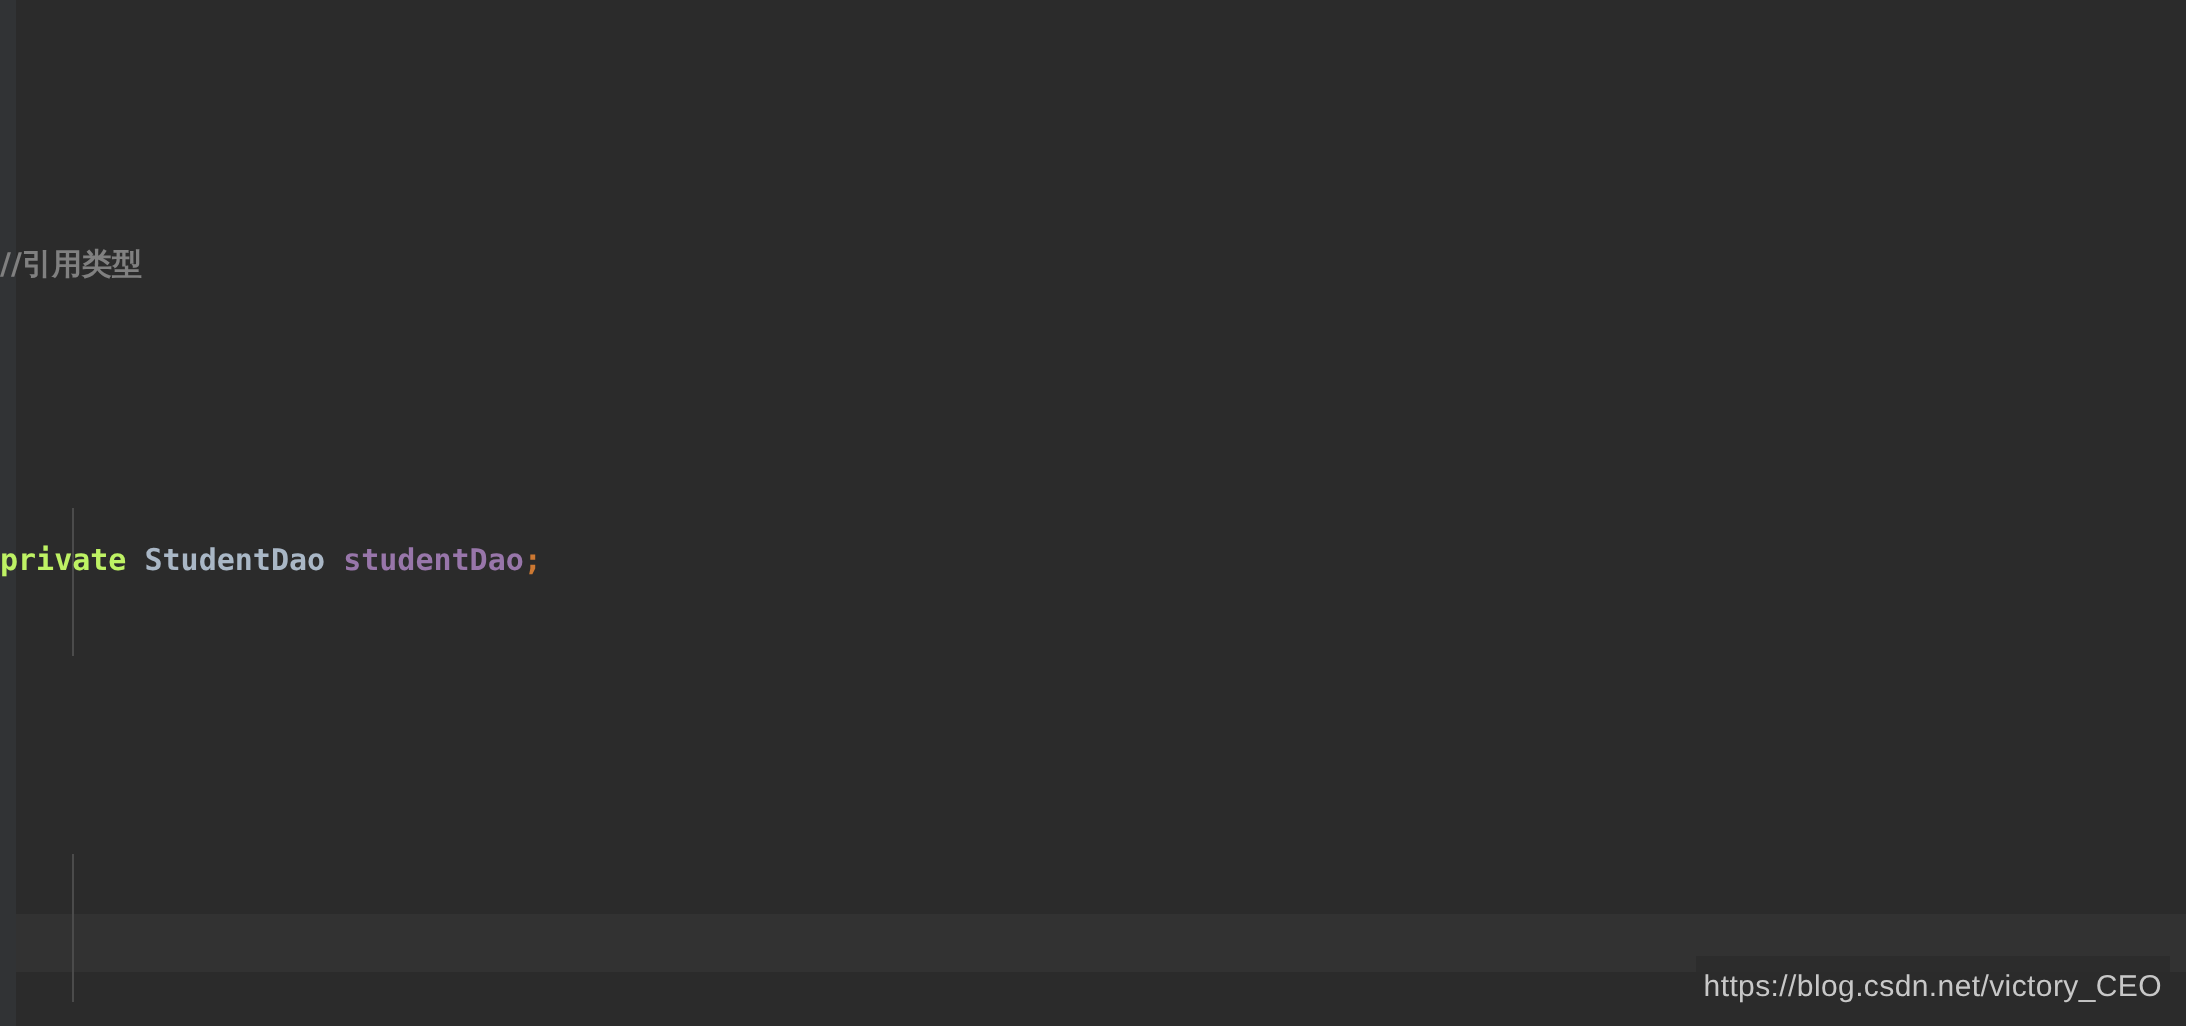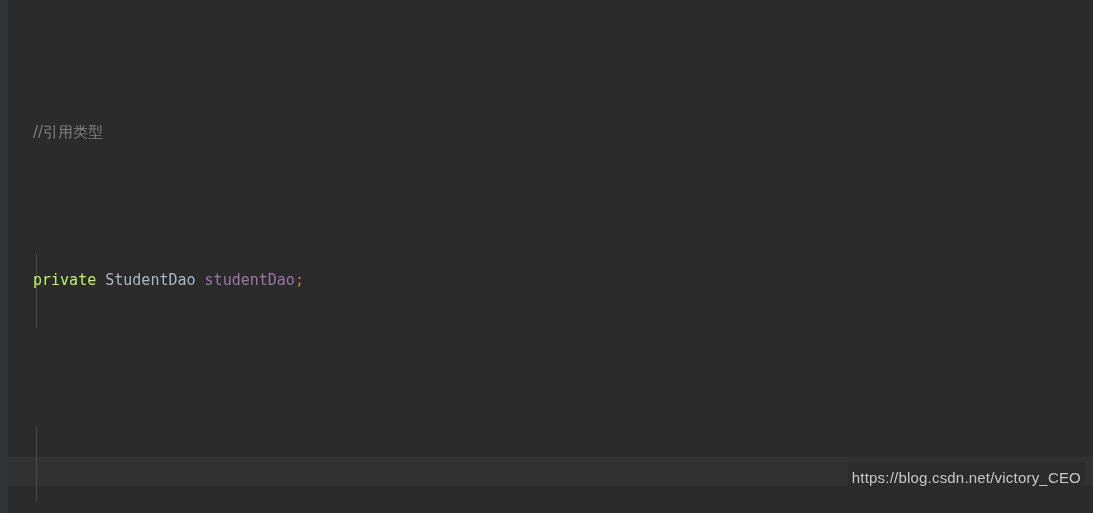--- a/index.html
+++ b/index.html
@@ -50,40 +50,40 @@
     position: absolute;
     left: 0;
     top: 0;
     width: 1093px;
     padding: 0;
     white-space: pre;
   }
 
   .line {
     height: 29.5px;
-    padding-left: 33px;
     white-space: pre;
     position: relative;
+    font-weight: bold;
   }
 
   
   .c-comment  { color: #808080; }
   .c-keyword  { color: #bef264; }
   .c-type     { color: #a9b7c6; }
   .c-field    { color: #9876aa; }
   .c-plain    { color: #a9b7c6; }
   .c-semi     { color: #cc7832; }
 
   
   .cjk { font-family: "DejaVu Sans", "Liberation Sans", sans-serif; }
 
   #watermark {
     position: absolute;
     right: 8px;
-    bottom: 20px;
+    bottom: 4px;
     color: #c8c8c8;
     font-family: "Liberation Sans", "DejaVu Sans", sans-serif;
     font-size: 15px;
     letter-spacing: 0.2px;
     background: rgba(43,43,43,0.86);
     padding: 1px 4px;
     white-space: pre;
   }
 </style>
 </head>

